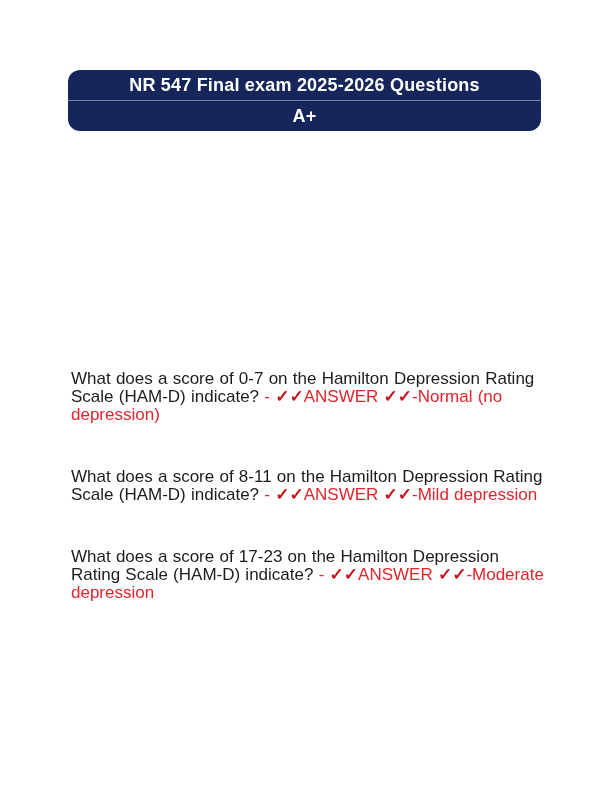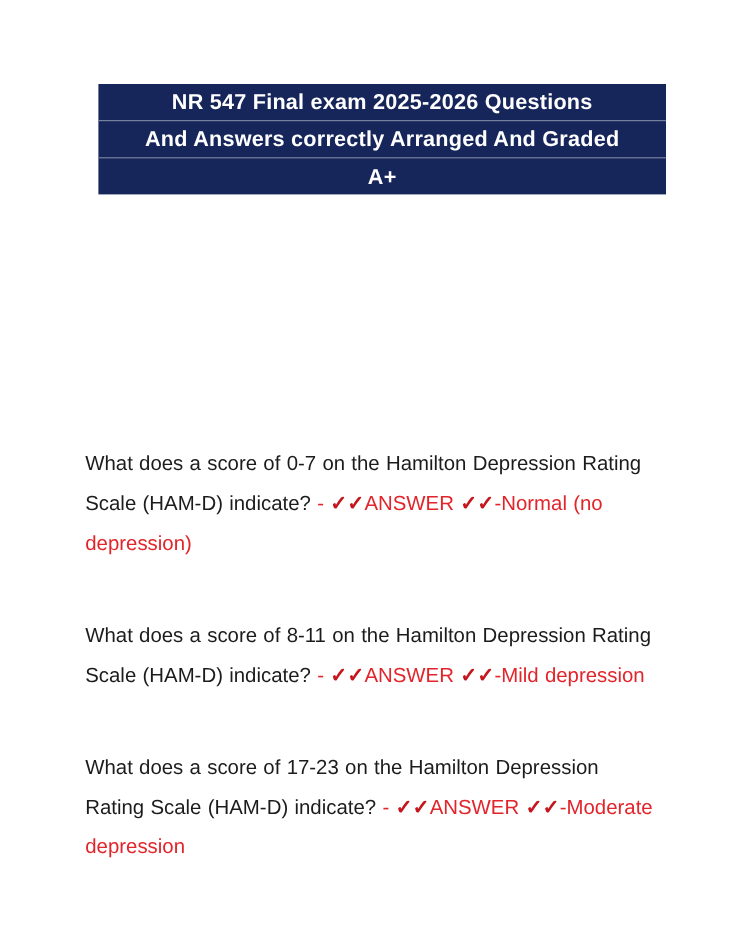--- a/index.html
+++ b/index.html
@@ -11,24 +11,25 @@
     position: relative;
     width: 612px;
     height: 792px;
     background: #ffffff;
     overflow: hidden;
     font-family: "Liberation Sans", sans-serif;
   }
   
   .banner {
     position: absolute;
-    left: 82px;
+    left: 68px;
     top: 70px;
     width: 473px;
     background: #16265b;
+    border-radius: 12px;
   }
   .banner-row {
     height: 30px;
     display: flex;
     align-items: center;
     justify-content: center;
     color: #ffffff;
     font-weight: bold;
     font-size: 18px;
     white-space: nowrap;
@@ -40,41 +41,38 @@
   
   .content {
     position: absolute;
     left: 71px;
     top: 370px;
     width: 476px;
   }
   .qa {
     margin: 0 0 44px 0;
     font-size: 17px;
-    line-height: 33px;
+    line-height: 18px;
     color: #1c1c1c;
     word-spacing: 0.5px;
   }
   .seg-question { color: #1c1c1c; }
   .seg-answer   { color: #e2242b; }
   .seg-check    { color: #c4161c; font-weight: bold; }
 </style>
 </head>
 <body>
 
 <div class="page">
 
   <div class="banner">
     <div class="banner-row">
       <span>NR 547 Final exam 2025-2026 Questions</span>
     </div>
     <div class="banner-row">
-      <span>And Answers correctly Arranged And Graded</span>
-    </div>
-    <div class="banner-row">
       <span>A+</span>
     </div>
   </div>
 
   <div class="content">
     <p class="qa"><span class="seg-question">What does a score of 0-7 on the Hamilton Depression Rating Scale (HAM-D) indicate? </span><span class="seg-answer">- </span><span class="seg-check">✓✓</span><span class="seg-answer">ANSWER </span><span class="seg-check">✓✓</span><span class="seg-answer">-Normal (no depression)</span></p>
     <p class="qa"><span class="seg-question">What does a score of 8-11 on the Hamilton Depression Rating Scale (HAM-D) indicate? </span><span class="seg-answer">- </span><span class="seg-check">✓✓</span><span class="seg-answer">ANSWER </span><span class="seg-check">✓✓</span><span class="seg-answer">-Mild depression</span></p>
     <p class="qa"><span class="seg-question">What does a score of 17-23 on the Hamilton Depression Rating Scale (HAM-D) indicate? </span><span class="seg-answer">- </span><span class="seg-check">✓✓</span><span class="seg-answer">ANSWER </span><span class="seg-check">✓✓</span><span class="seg-answer">-Moderate depression</span></p>
   </div>
 

